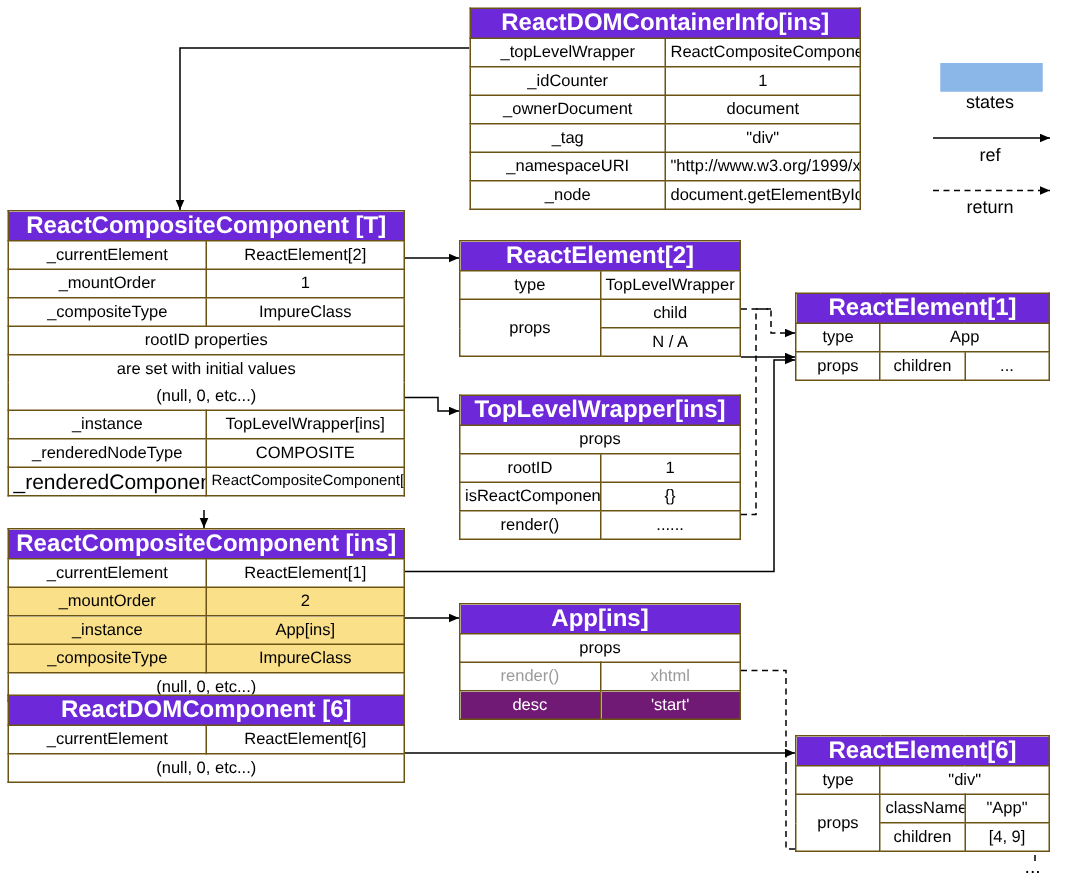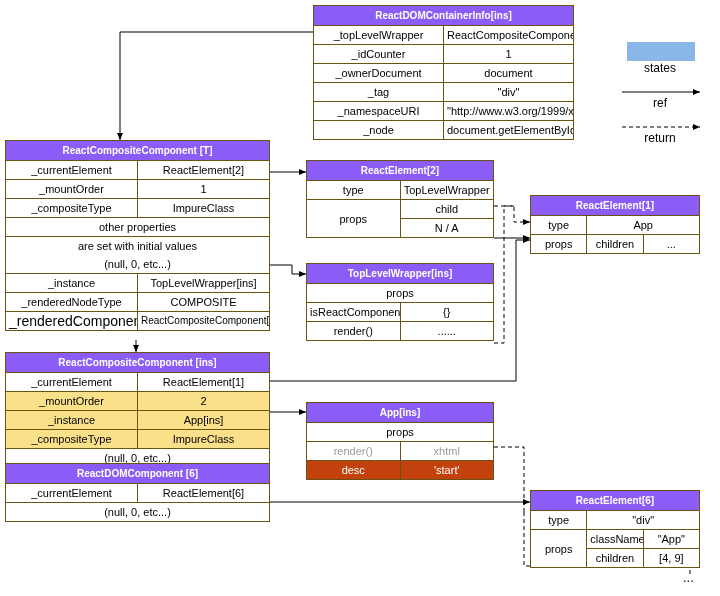--- a/index.html
+++ b/index.html
@@ -38,32 +38,32 @@
     padding: 1px 3px;
     text-align: center;
     font-weight: normal;
     font-size: 11px;
     line-height: 14px;
     height: 16px;
     overflow: hidden;
     white-space: nowrap;
   }
   table.box th.title {
-    background: #8b5cf6;
+    background: #6d28d9;
     color: #ffffff;
     font-weight: bold;
-    font-size: 10px;
+    font-size: 16px;
     height: 17px;
   }
   td.key { text-align: center; }
   td.val { text-align: center; }
   td.wide { text-align: center; }
   .yellow td { background: #fbe08a; }
   .grey td { color: #9b9b9b; background: #ffffff; }
-  .blue td { background: #c2410c; color: #ffffff; }
+  .blue td { background: #701a75; color: #ffffff; }
   .legend-swatch {
     position: absolute;
     background: #8ab6e8;
     border: 1px solid #8ab6e8;
   }
   .legend-label {
     position: absolute;
     font-size: 12px;
     text-align: center;
     color: #000;
@@ -166,21 +166,21 @@
     </tr>
     <tr>
       <td class="key">_mountOrder</td>
       <td class="val">1</td>
     </tr>
     <tr>
       <td class="key">_compositeType</td>
       <td class="val">ImpureClass</td>
     </tr>
     <tr>
-      <td class="wide" colspan="2">other properties</td>
+      <td class="wide" colspan="2">rootID properties</td>
     </tr>
     <tr>
       <td class="wide" colspan="2" style="border-top:none; border-bottom:none;">are set with initial values</td>
     </tr>
     <tr>
       <td class="wide" colspan="2" style="border-top:none;">(null, 0, etc...)</td>
     </tr>
     <tr>
       <td class="key">_instance</td>
       <td class="val">TopLevelWrapper[ins]</td>
@@ -234,20 +234,24 @@
 
   <table class="box" style="left:306px; top:263px; width:188px;">
     <tbody>
         <tr>
           <th class="title" colspan="2">TopLevelWrapper[ins]</th>
         </tr>
     <tr>
       <td class="wide" colspan="2">props</td>
     </tr>
     <tr>
+      <td class="key" style="width:98px;">rootID</td>
+      <td class="val">1</td>
+    </tr>
+    <tr>
       <td class="key">isReactComponent</td>
       <td class="val">{}</td>
     </tr>
     <tr>
       <td class="key">render()</td>
       <td class="val">......</td>
     </tr>
   </tbody>
     </table>
 

